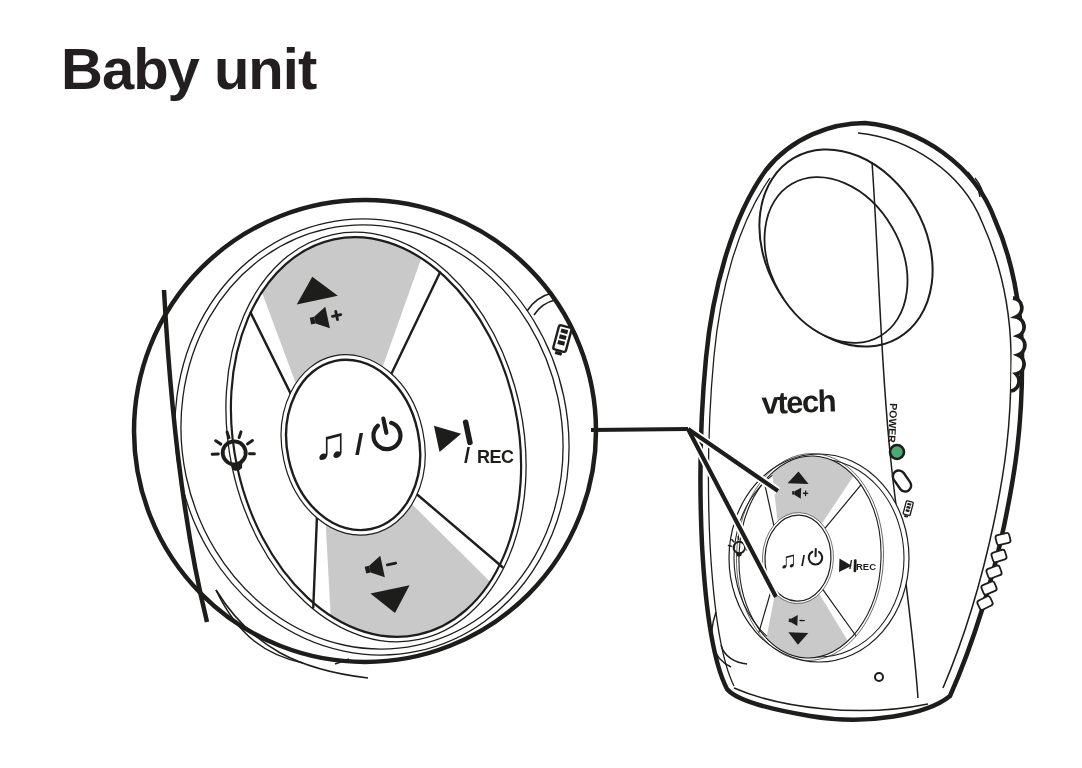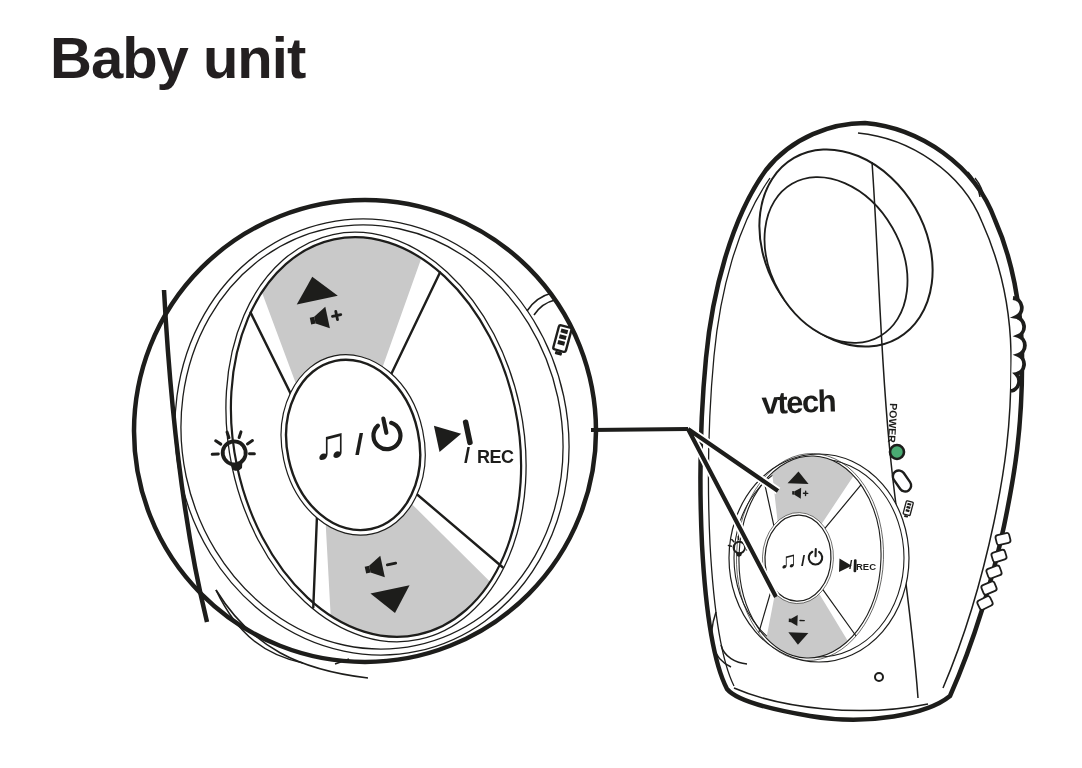--- a/index.html
+++ b/index.html
@@ -1,18 +1,18 @@
 <!DOCTYPE html>
 <html><head>
 <meta charset="utf-8">
 <style>
   html,body{margin:0;padding:0;background:#ffffff;}
   .page{position:relative;width:1082px;height:768px;background:#ffffff;overflow:hidden;
         font-family:"Liberation Sans",sans-serif;}
-  .title{position:absolute;left:50px;top:24px;margin:0;font-size:58px;font-weight:700;
+  .title{position:absolute;left:50px;top:24px;margin:11px;font-size:58px;font-weight:700;
          letter-spacing:-1px;color:#231f20;font-family:"Liberation Sans",sans-serif;}
   svg{position:absolute;left:0;top:0;}
   svg text{font-family:"Liberation Sans",sans-serif;fill:#1d1d1b;}
 </style>
 </head>
 <body>
 
 <div class="page">
   <h1 class="title">Baby unit</h1>
 

